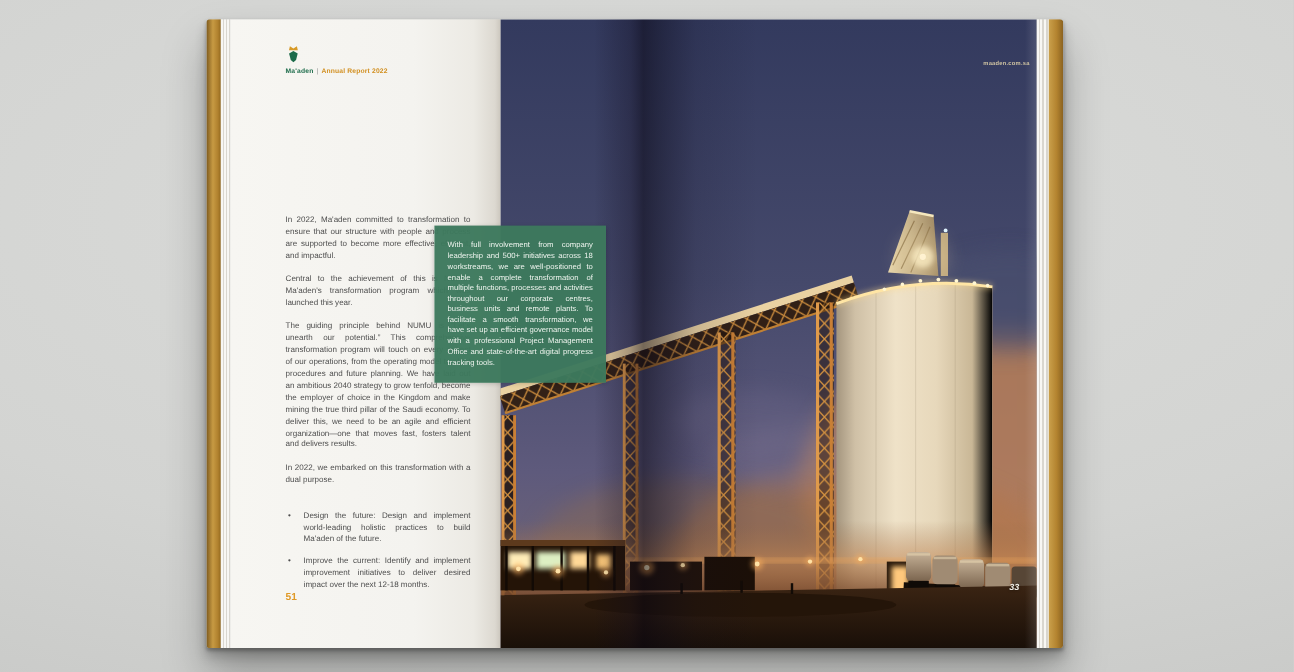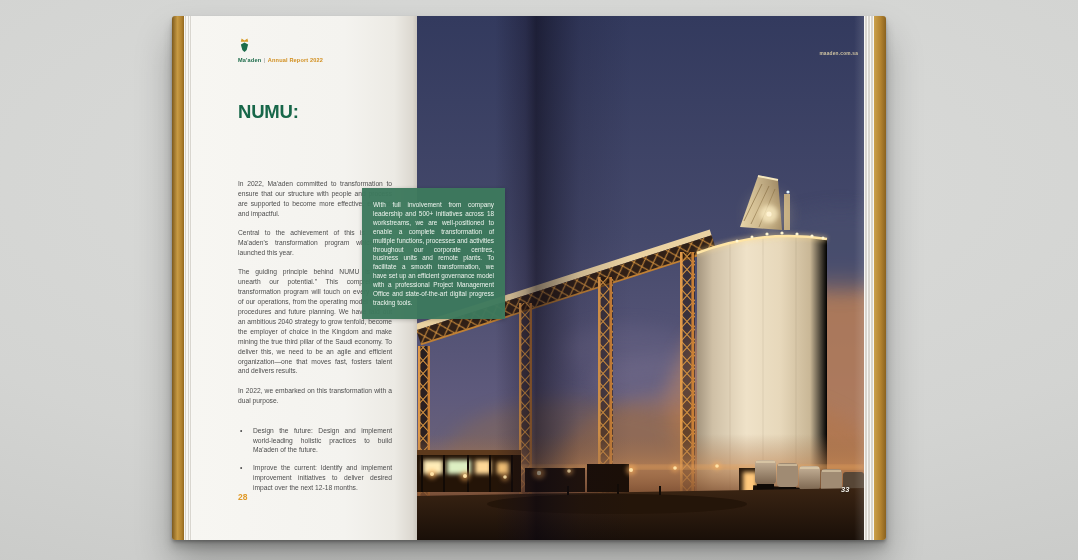--- a/index.html
+++ b/index.html
@@ -71,39 +71,38 @@
         <div class="logo">
           <svg width="13" height="16" viewBox="0 0 13 16">
             <path d="M2.8,4.8 L3.6,1.6 L6.5,3.5 L9.4,1.6 L10.2,4.8 Z" fill="#d79a28"></path>
             <path d="M6.5,5.4 L10.1,7.5 L8.7,12.9 L6.5,14.9 L4.3,12.9 L2.9,7.5 Z" fill="#1c6b4a"></path>
           </svg>
         </div>
         <div class="brand-row">
           <span class="brand">Ma'aden</span><span class="sep">|</span><span class="report">Annual Report 2022</span>
         </div>
         <div class="title">
-          <span>NUMU:</span>
         </div>
         <div class="body-col">
           <p>In 2022, Ma'aden committed to transformation to ensure that our structure with people and process are supported to become more effective, efficient, and impactful.</p>
           <p>Central to the achievement of this is NUMU, Ma'aden's transformation program which was launched this year.</p>
           <p>The guiding principle behind NUMU is “Let's unearth our potential.” This comprehensive transformation program will touch on every aspect of our operations, from the operating model to plant procedures and future planning. We have laid out an ambitious 2040 strategy to grow tenfold, become the employer of choice in the Kingdom and make mining the true third pillar of the Saudi economy. To deliver this, we need to be an agile and efficient organization—one that moves fast, fosters talent and delivers results.</p>
           <p>In 2022, we embarked on this transformation with a dual purpose.</p>
           <div class="bullets">
             <div class="bullet">
               <span class="dot">•</span>
               <span class="txt">Design the future: Design and implement world-leading holistic practices to build Ma'aden of the future.</span>
             </div>
             <div class="bullet">
               <span class="dot">•</span>
               <span class="txt">Improve the current: Identify and implement improvement initiatives to deliver desired impact over the next 12-18 months.</span>
             </div>
           </div>
         </div>
-        <div class="pagenum-left">28</div>
+        <div class="pagenum-left">51</div>
       </div>
 
       <div class="edge photo">
         <svg width="447" height="524" viewBox="0 0 447 524" preserveAspectRatio="none">
           <defs>
             <linearGradient id="skyGrad" x1="0" y1="0" x2="0" y2="1">
               <stop offset="0" stop-color="#333a5e"></stop>
                 <stop offset=".42" stop-color="#45496b"></stop>
               <stop offset=".72" stop-color="#5e5a7c"></stop>
                 <stop offset="1" stop-color="#7a6a72"></stop>

